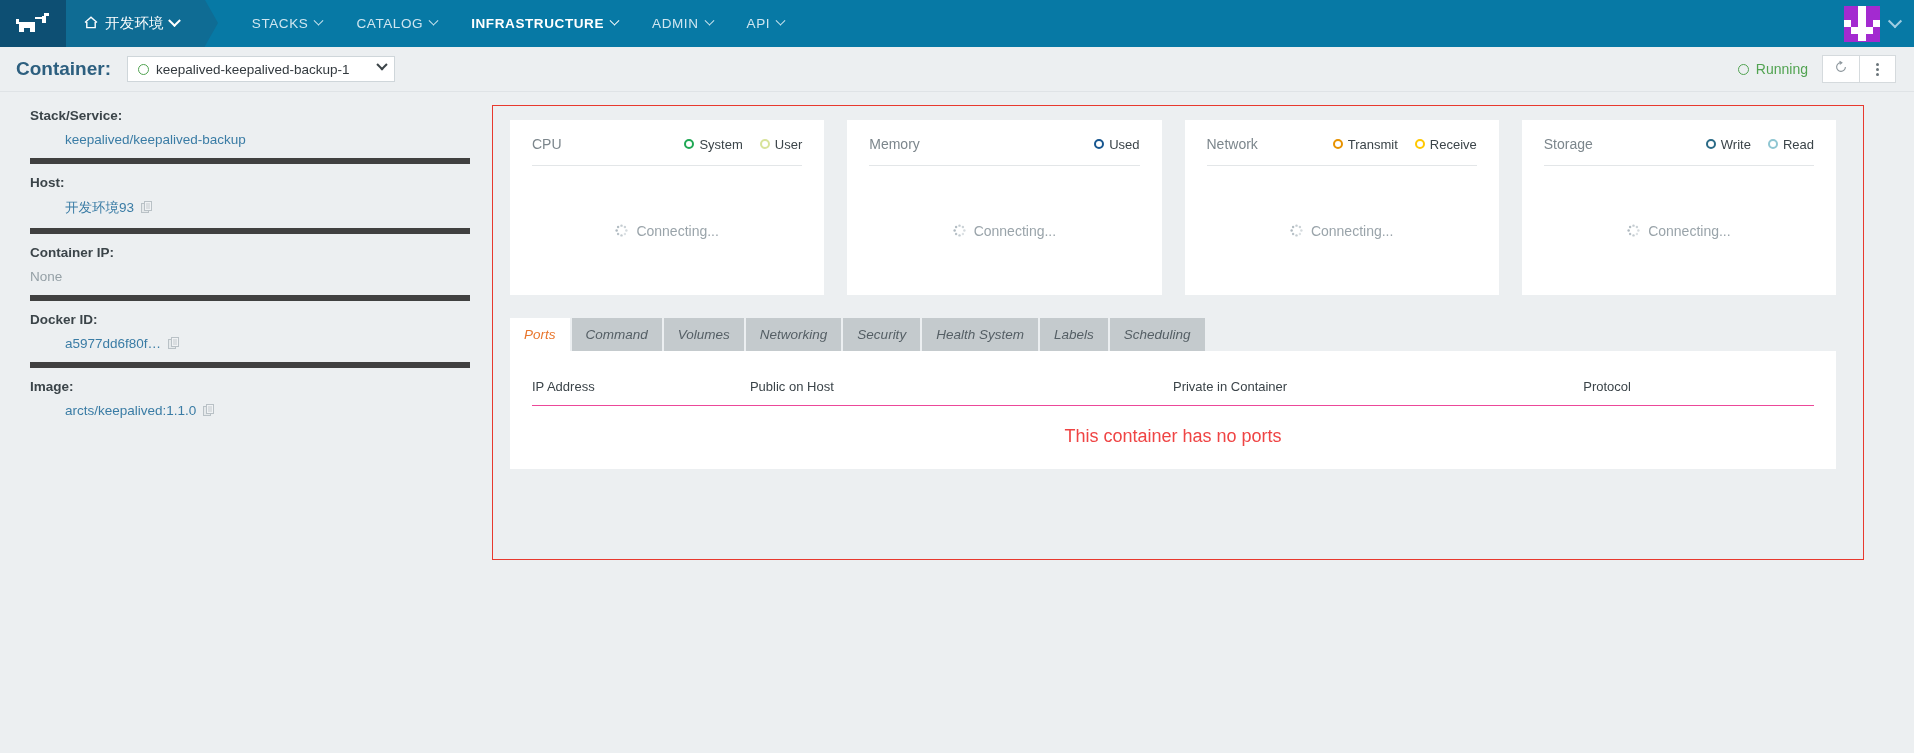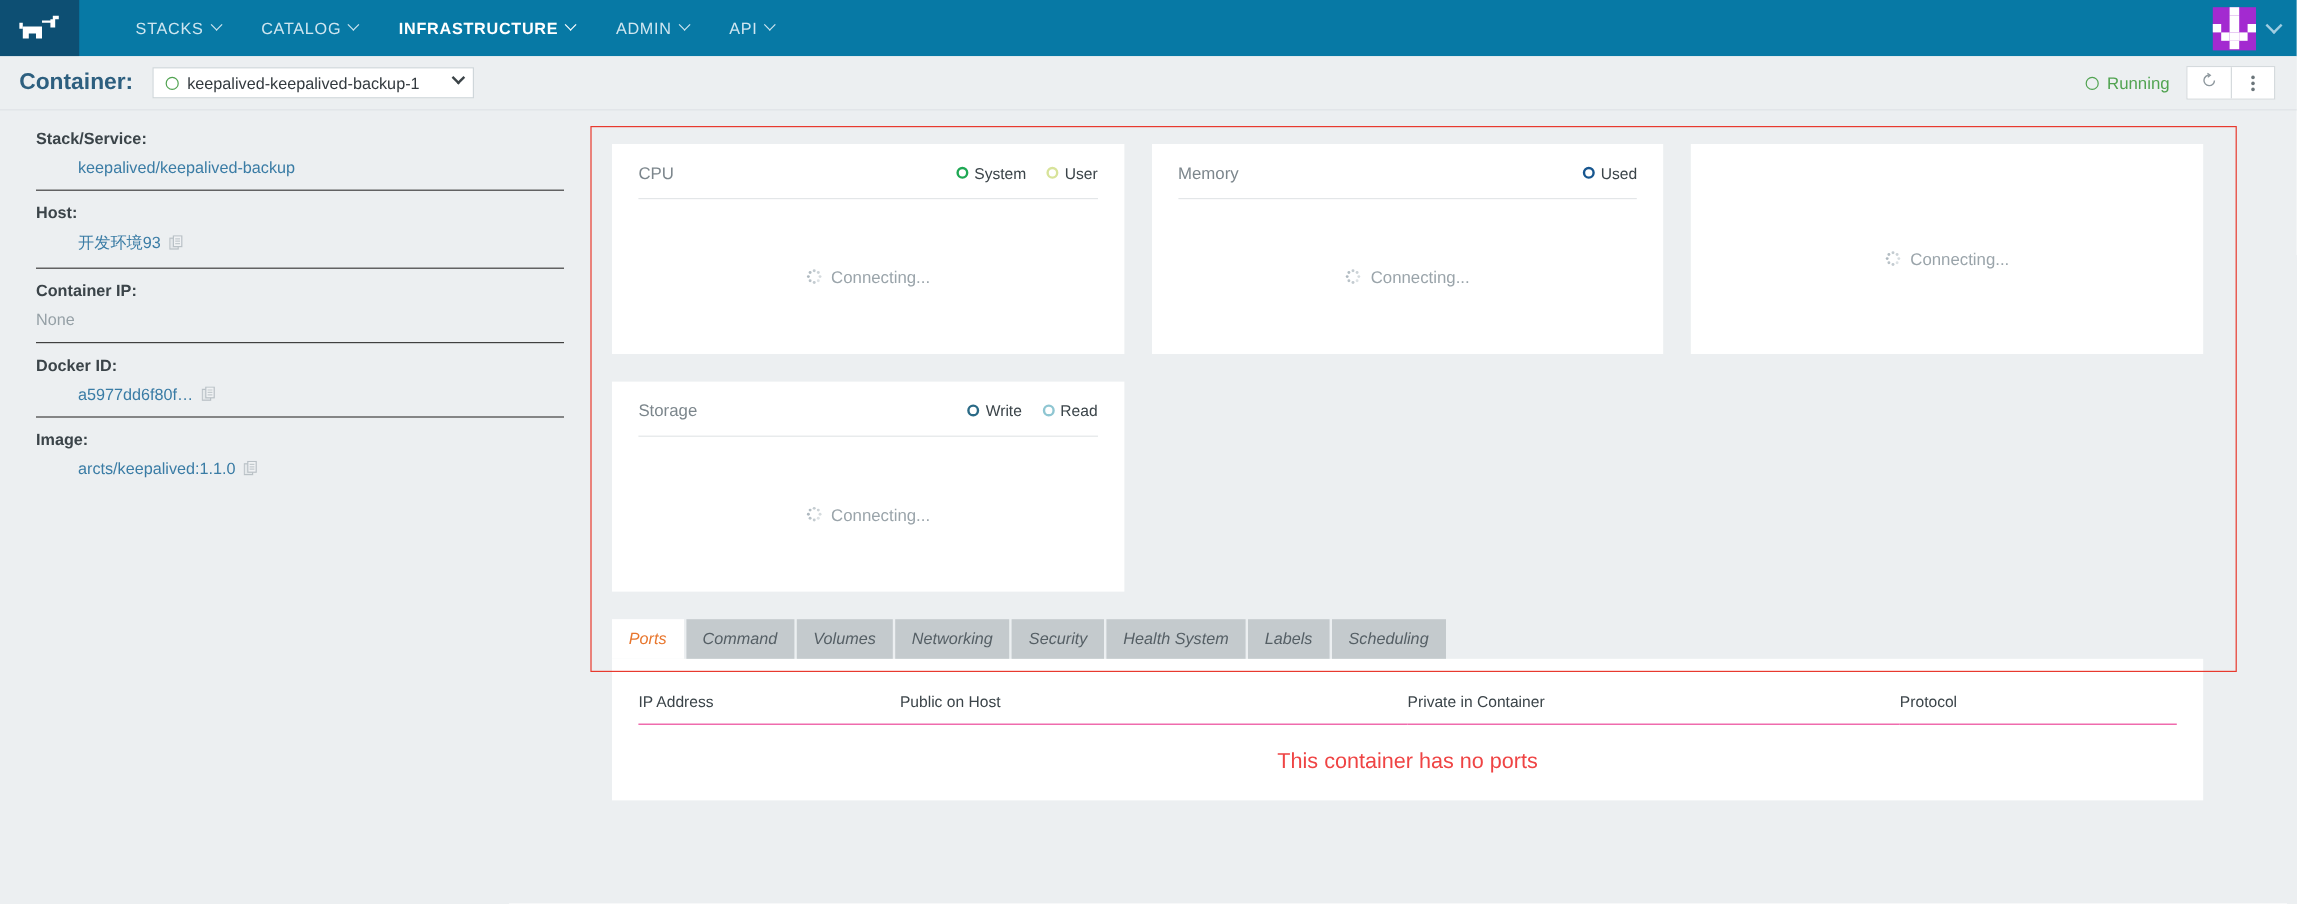--- a/index.html
+++ b/index.html
@@ -118,21 +118,21 @@
   .icon-btn + .icon-btn { border-left: 1px solid #d5dadd; }
   .refresh-ico { width: 14px; height: 14px; }
   .dots { display: flex; flex-direction: column; gap: 2px; }
   .dots span { width: 3px; height: 3px; border-radius: 50%; background: #6b757a; }
 
   
   .main { display: flex; padding: 0; }
 
   
   .sidebar { width: 470px; padding: 16px 0 0 30px; flex: 0 0 470px; }
-  .info-block { padding: 0 0 11px 0; border-bottom: 1px solid #404040; margin-bottom: 11px; width: 440px; }
+  .info-block { padding: 0 0 11px 0; border-bottom: 6px solid #404040; margin-bottom: 11px; width: 440px; }
   .info-block:last-child { border-bottom: none; }
   .info-label { font-size: 13.5px; font-weight: bold; color: #3b4449; margin-bottom: 9px; }
   .info-value { font-size: 13.5px; color: #3a7ca5; display: flex; align-items: center; }
   .info-value.muted { color: #95a0a6; }
   .info-value a { color: #3a7ca5; text-decoration: none; cursor: pointer; padding-left: 35px; }
   .copy-ico { margin-left: 7px; opacity: .75; cursor: pointer; display:inline-flex; }
 
   
   .content { flex: 1; padding: 0 48px 0 0; position: relative; }
 
@@ -140,21 +140,21 @@
     position: absolute;
     left: 22px; top: 13px;
     width: 1372px; height: 455px;
     border: 1.5px solid #e8392e;
     pointer-events: none;
     z-index: 5;
   }
 
   .graph-grid {
     display: grid;
-    grid-template-columns: 1fr 1fr 1fr;
+    grid-template-columns: 1fr 1fr 1fr 1fr;
     gap: 23px;
     padding: 28px 30px 0 40px;
   }
   .card {
     background: #ffffff;
     height: 175px;
     padding: 16px 22px 0 22px;
     display: flex; flex-direction: column;
   }
   .card-head {
@@ -212,20 +212,29 @@
   <div class="logo-box">
     <span>
       <svg class="cow-logo" viewBox="0 0 34 22">
         <path fill="#ffffff" d="M3 9 L3 19 L8 19 L8 15 L14 15 L14 19 L19 19 L19 9 Z"></path>
         <path fill="#ffffff" d="M19 6 L26 6 L26 10 L30 10 L30 3 L33 3 L33 0 L28 0 L28 3 L26 3 L26 4 L19 4 Z"></path>
         <path fill="#ffffff" d="M0 6 L3 6 L3 11 L0 11 Z"></path>
       </svg>
     </span>
   </div>
 
+  <div class="env-seg">
+    <span class="home-ico">
+      <svg width="14" height="13" viewBox="0 0 14 13">
+        <path fill="none" stroke="#ffffff" stroke-width="1.4" d="M1 6.5 L7 1.3 L13 6.5 M2.8 6 L2.8 11.6 L11.2 11.6 L11.2 6"></path>
+      </svg>
+    </span>
+    <span class="env-label">开发环境</span>
+    <span class="caret"></span>
+  </div>
 
   <div class="nav-items">
     <div class="nav-item">
       <span>STACKS</span>
       <span class="caret"></span>
     </div>
     <div class="nav-item">
       <span>CATALOG</span>
       <span class="caret"></span>
     </div>
@@ -431,20 +440,33 @@
                   <circle cx="2" cy="8" r="1.5" fill="#aeb8bf"></circle>
                   <circle cx="3.8" cy="3.8" r="1.5" fill="#b3bdc3"></circle>
                 </svg>
               </span>
               <span>Connecting...</span>
             </div>
           </div>
         </div>
 
         <div class="card">
+          <div class="card-head">
+            <div class="card-title">Network</div>
+            <div class="legend">
+              <div class="legend-item" style="color:#e79200">
+                <span class="legend-dot"></span>
+                <span style="color:#3b4449">Transmit</span>
+              </div>
+              <div class="legend-item" style="color:#ffc800">
+                <span class="legend-dot"></span>
+                <span style="color:#3b4449">Receive</span>
+              </div>
+            </div>
+          </div>
           <div class="card-body">
             <div class="connecting">
               <span class="spinner">
                 <svg viewBox="0 0 16 16" width="13" height="13">
                   <circle cx="8" cy="2" r="1.5" fill="#c3cbd0"></circle>
                   <circle cx="12.2" cy="3.8" r="1.5" fill="#ccd3d7"></circle>
                   <circle cx="14" cy="8" r="1.5" fill="#d5dbde"></circle>
                   <circle cx="12.2" cy="12.2" r="1.5" fill="#dde2e5"></circle>
                   <circle cx="8" cy="14" r="1.5" fill="#c3cbd0"></circle>
                   <circle cx="3.8" cy="12.2" r="1.5" fill="#b9c2c8"></circle>

